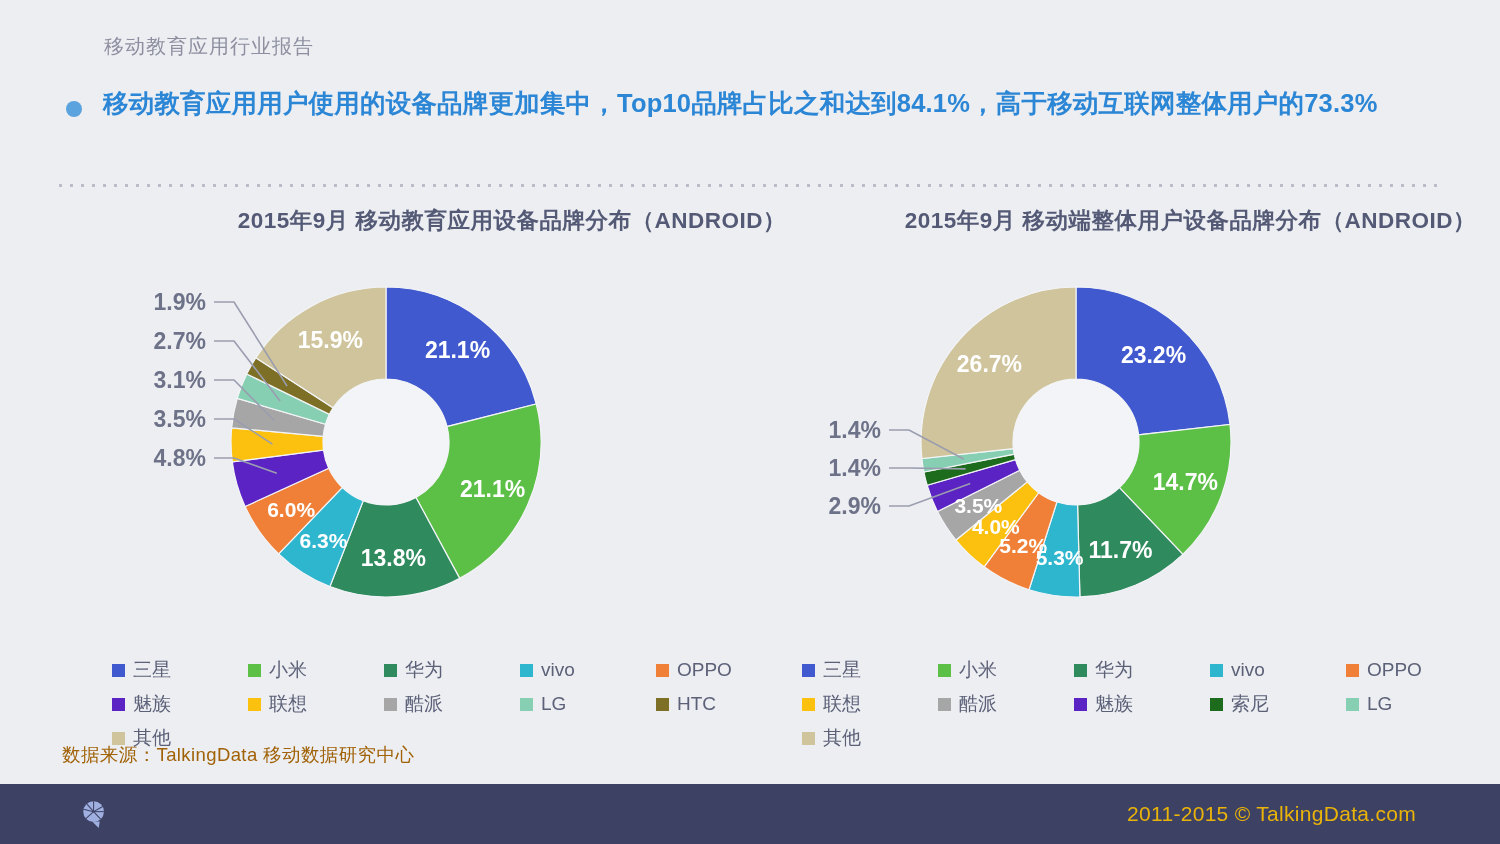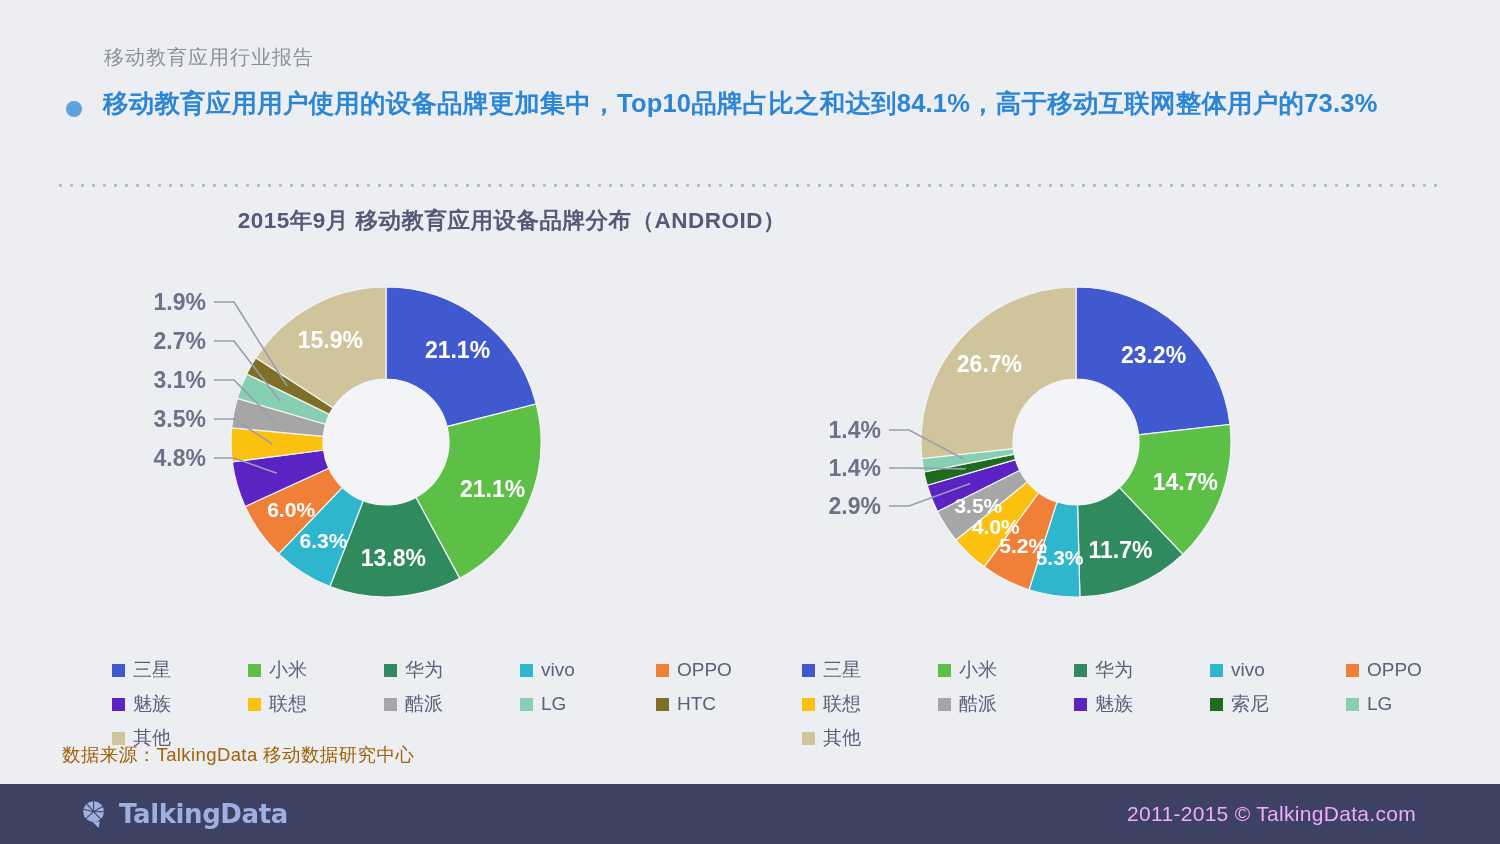--- a/index.html
+++ b/index.html
@@ -6,21 +6,21 @@
   body{
     width:1500px;height:844px;
     background:#eceef2;
     font-family:"Liberation Sans","DejaVu Sans",sans-serif;
     overflow:hidden;position:relative;
   }
   .slide{position:absolute;inset:0;background:#eceef2;}
 
   
   .kicker{
-    position:absolute;left:104px;top:44px;
+    position:absolute;left:104px;top:33px;
     font-size:20px;color:#8d8fa0;letter-spacing:1px;
   }
   .headline-wrap{
     position:absolute;left:66px;top:85px;right:55px;
     display:flex;align-items:center;
   }
   .bullet{
     width:16px;height:16px;border-radius:50%;
     background:#5ba3de;margin-top:12px;flex:0 0 auto;
   }
@@ -84,21 +84,21 @@
     background:#3d4265;display:flex;align-items:center;
   }
   .logo{display:flex;align-items:center;margin-left:80px;}
   .logo-mark{width:30px;height:30px;margin-right:9px;}
   .logo-text{
     font-size:26px;font-weight:bold;color:#9fb0e0;
     letter-spacing:-.4px;font-family:"DejaVu Sans",sans-serif;
   }
   .copyright{
     position:absolute;right:84px;
-    font-size:21px;color:#f0abfc;letter-spacing:.3px;
+    font-size:21px;color:#eab308;letter-spacing:.3px;
   }
 </style>
 </head>
 <body>
 
 <div class="slide">
 
   <div class="kicker">移动教育应用行业报告</div>
 
   <div class="headline-wrap">
@@ -195,20 +195,21 @@
           <span class="legend-label">HTC</span>
         </div>
         <div class="legend-item">
           <span class="sw" style="background: rgb(207, 196, 155);"></span>
           <span class="legend-label">其他</span>
         </div>
       </div>
   </div>
 
   <div class="panel right">
+    <div class="panel-title">2015年9月  移动端整体用户设备品牌分布（ANDROID）</div>
     <div class="chart-area">
       <svg class="donut" id="svg-right" width="690" height="370" viewBox="0 0 690 370">
           <path d="M 290 22 A 155 155 0 0 1 444.0097531306013 159.5072603446103
           L 352.5975125627605 169.89004775297064 A 63 63 0 0 0 290 114 Z" fill="#4059cf" stroke="#f3f4f7" stroke-width="1.2"></path>
           <path d="M 444.0097531306013 159.5072603446103 A 155 155 0 0 1 396.8126403000391 289.3212351789922
           L 333.414169928403 222.65314720178392 A 63 63 0 0 0 352.5975125627605 169.89004775297064 Z" fill="#5cbf46" stroke="#f3f4f7" stroke-width="1.2"></path>
           <path d="M 396.8126403000391 289.3212351789922 A 155 155 0 0 1 293.8951647937174 331.9510493389115
           L 291.58319601293033 239.9801039248479 A 63 63 0 0 0 333.414169928403 222.65314720178392 Z" fill="#2f8a5e" stroke="#f3f4f7" stroke-width="1.2"></path>
           <path d="M 293.8951647937174 331.9510493389115 A 155 155 0 0 1 243.02953320692015 324.711797935169
           L 270.9087780131353 237.0376985155848 A 63 63 0 0 0 291.58319601293033 239.9801039248479 Z" fill="#2fb6cf" stroke="#f3f4f7" stroke-width="1.2"></path>
@@ -301,18 +302,17 @@
         <g stroke="#3d4265" stroke-width="1.1">
           <line x1="14.5" y1="13.5" x2="14.5" y2="2.5"></line>
           <line x1="14.5" y1="13.5" x2="24.2" y2="8"></line>
           <line x1="14.5" y1="13.5" x2="25.5" y2="13.5"></line>
           <line x1="14.5" y1="13.5" x2="22" y2="21.5"></line>
           <line x1="14.5" y1="13.5" x2="6" y2="21.2"></line>
           <line x1="14.5" y1="13.5" x2="3.7" y2="11"></line>
           <line x1="14.5" y1="13.5" x2="7" y2="5"></line>
         </g>
       </svg>
-      <span class="logo-text">TalkingData</span>
     </div>
     <div class="copyright">2011-2015 © TalkingData.com</div>
   </div>
 
 </div>
 
 </body></html>

